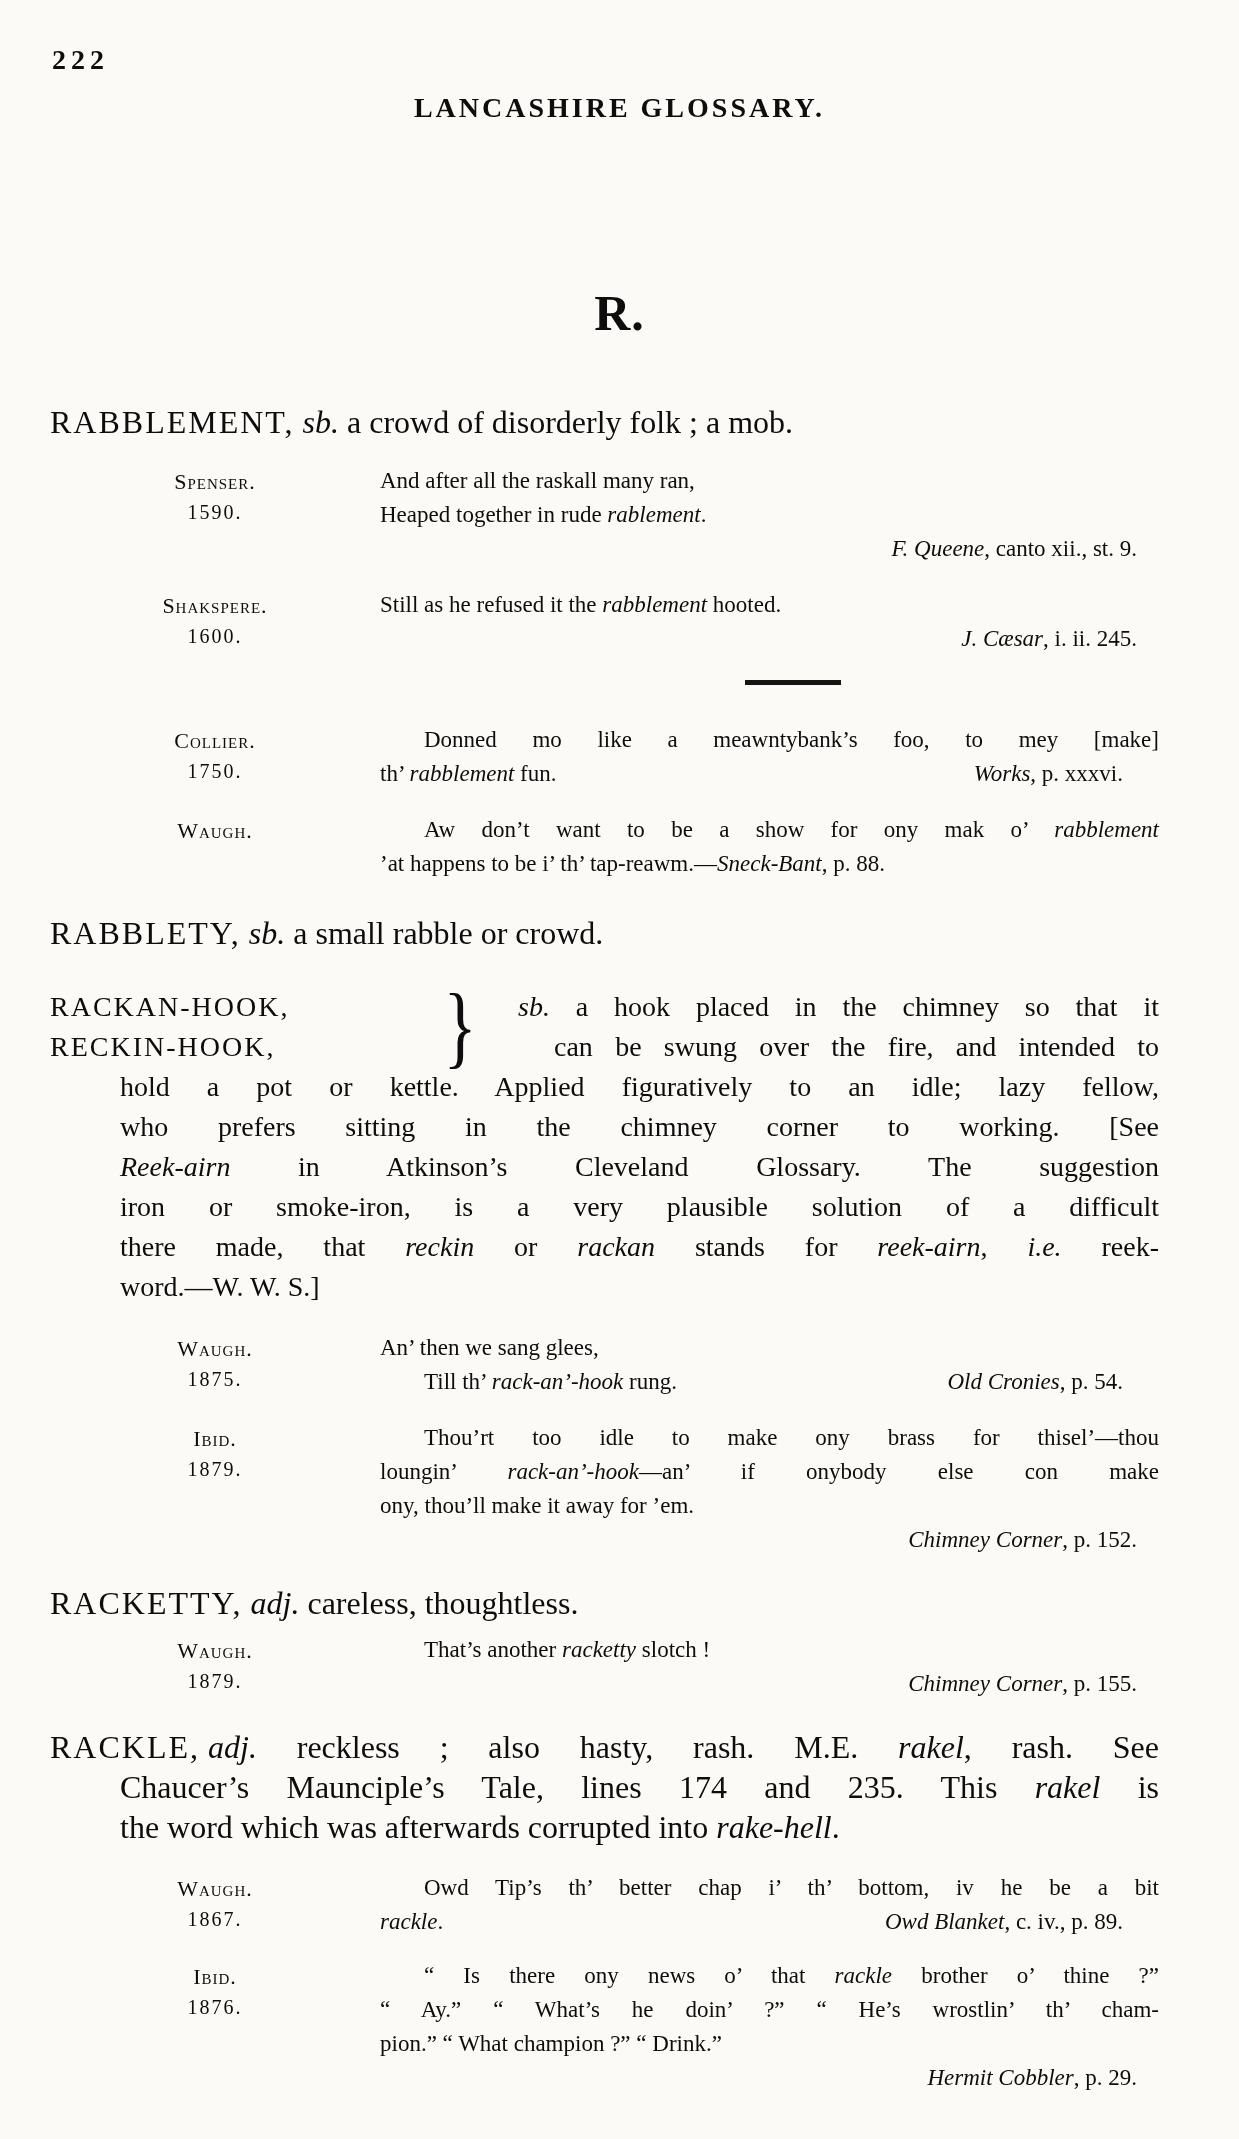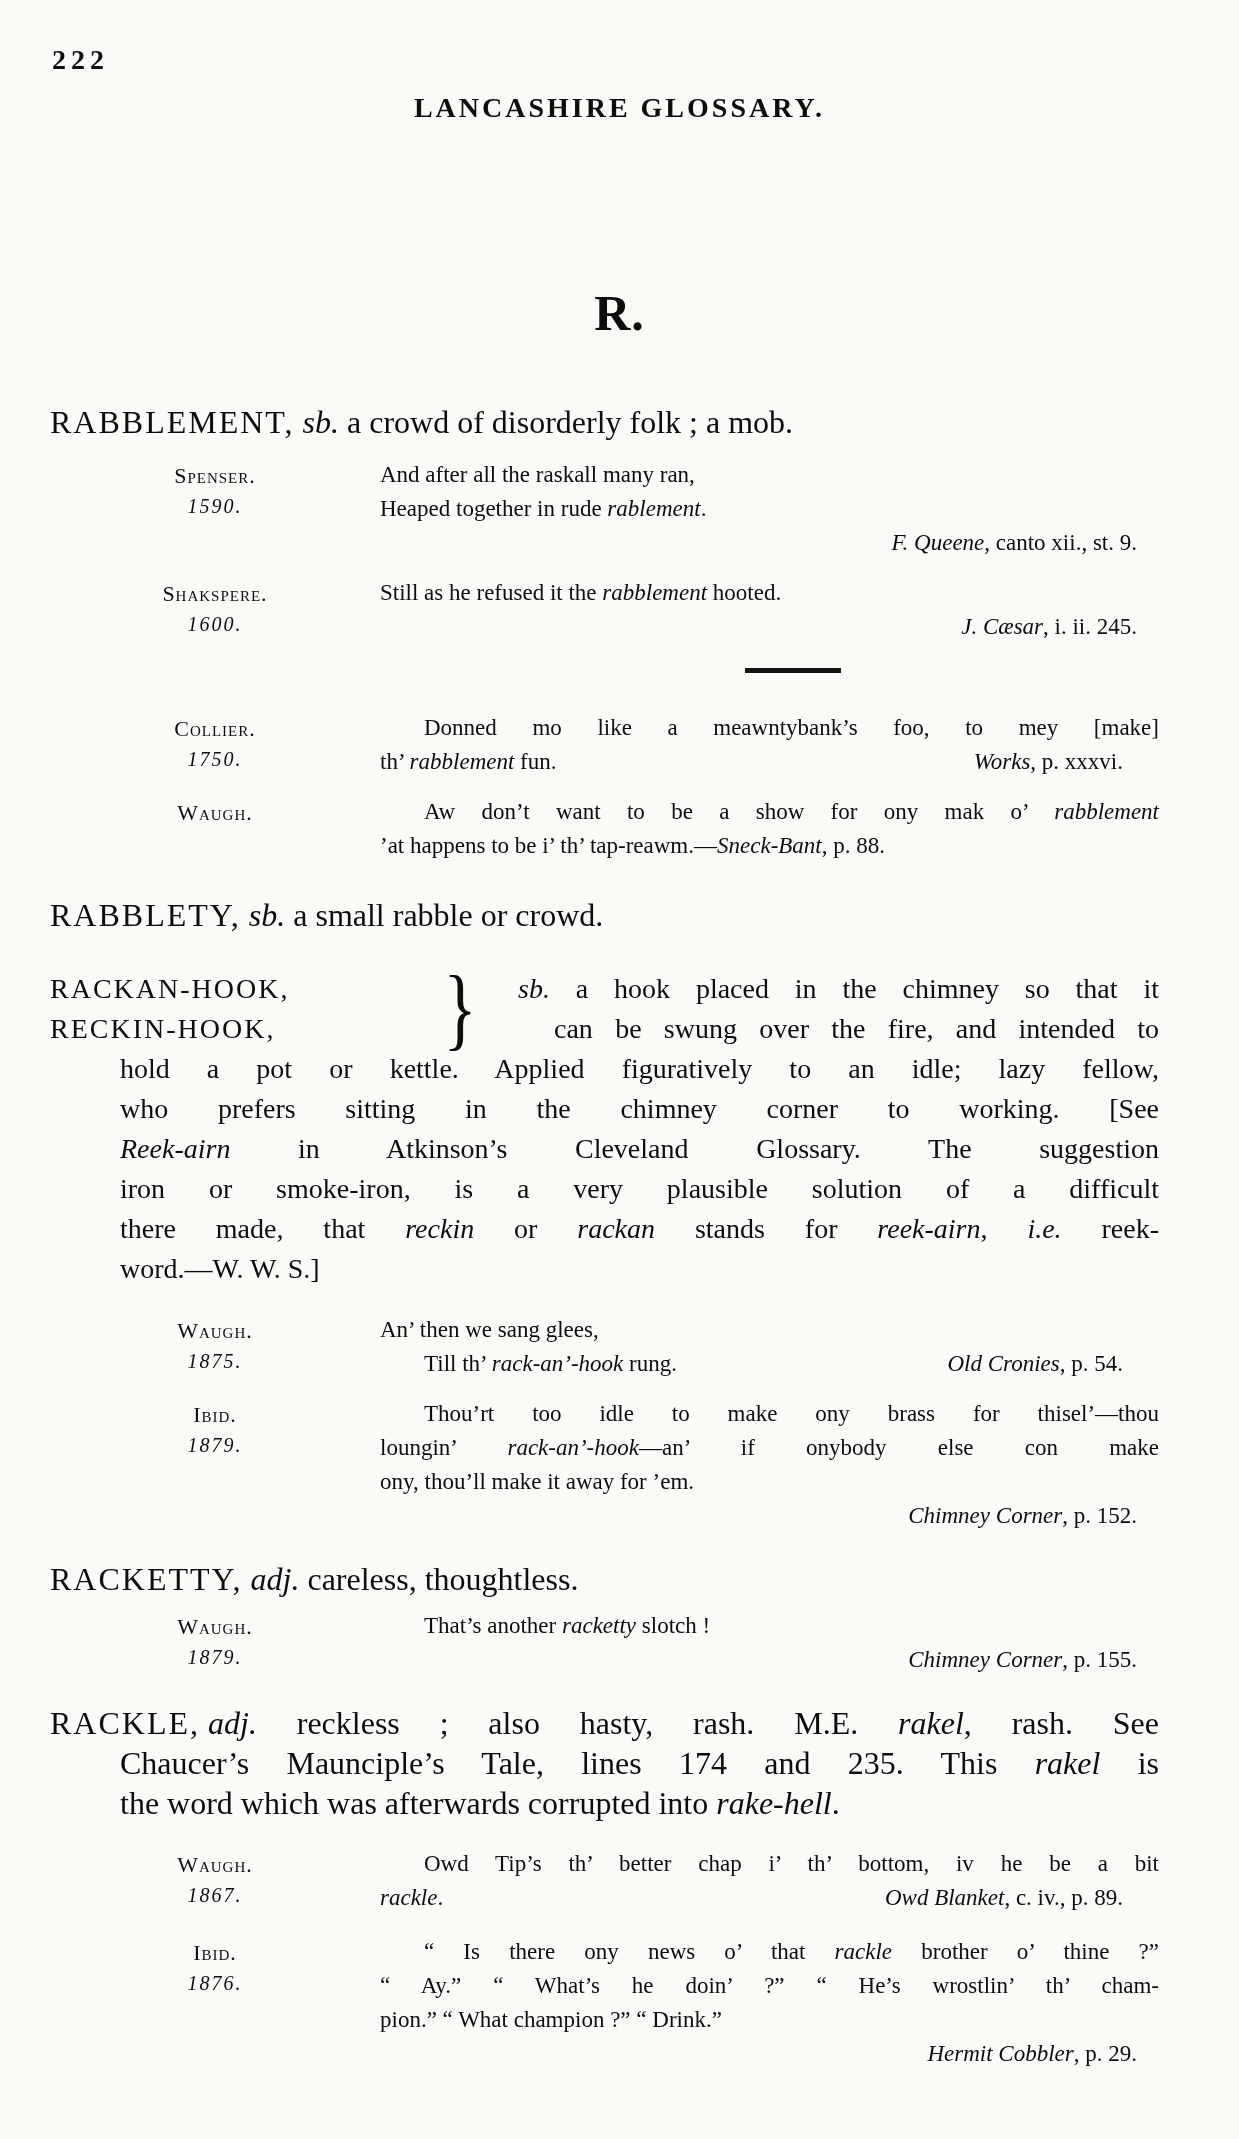--- a/index.html
+++ b/index.html
@@ -26,42 +26,42 @@
   .hw { letter-spacing:2px; }
   .pos { margin-left:8px; }
   .i { font-style:italic; }
   .j { text-align:justify; text-align-last:justify; }
   .indent70 { margin-left:70px; }
 
   
   .quote { display:flex; font-size:23px; line-height:34px; }
   .attr { width:330px; box-sizing:border-box; text-align:center; font-variant:small-caps;
           letter-spacing:1px; font-size:22px; line-height:31px; padding-top:2px; }
-  .attr .yr { font-size:20px; letter-spacing:2px;font-style:italic; }
+  .attr .yr { font-size:20px; letter-spacing:2px; }
   .qbody { flex:1; }
   .qline { min-height:34px; }
   .ind { text-indent:44px; }
   .cite { text-align:right; padding-right:22px; }
   .split { display:flex; justify-content:space-between; }
   .split .rgt { padding-right:36px; white-space:nowrap; }
 
   
   .rule { width:96px; height:5px; background:#151515; margin:24px 0 0 695px; }
 
   
   .braceRow { display:flex; font-size:28px; line-height:40px;gap:36px; }
   .hwcol { width:352px; }
   .brace { width:44px; font-size:92px; line-height:78px; font-weight:normal;
            transform:scaleX(.75); text-align:center; }
   .braceText { flex:1; }
   .braceText .l2 { text-indent:36px; }
   .cont { margin-left:70px; font-size:28px; line-height:40px; }
 
   .mt60{margin-top:60px} .mt38{margin-top:38px} .mt34{margin-top:34px}
-  .mt32{margin-top:32px} .mt26{margin-top:26px} .mt24{margin-top:24px} .mt22{margin-top:16px}
+  .mt32{margin-top:32px} .mt26{margin-top:26px} .mt24{margin-top:24px} .mt22{margin-top:22px}
   .mt20{margin-top:20px} .mt10{margin-top:10px}
 </style>
 </head>
 <body>
 
 <div class="page">
 
   <div class="pagehead">
     <span class="pnum">222</span>
     <span class="ptitle">LANCASHIRE GLOSSARY.</span>

